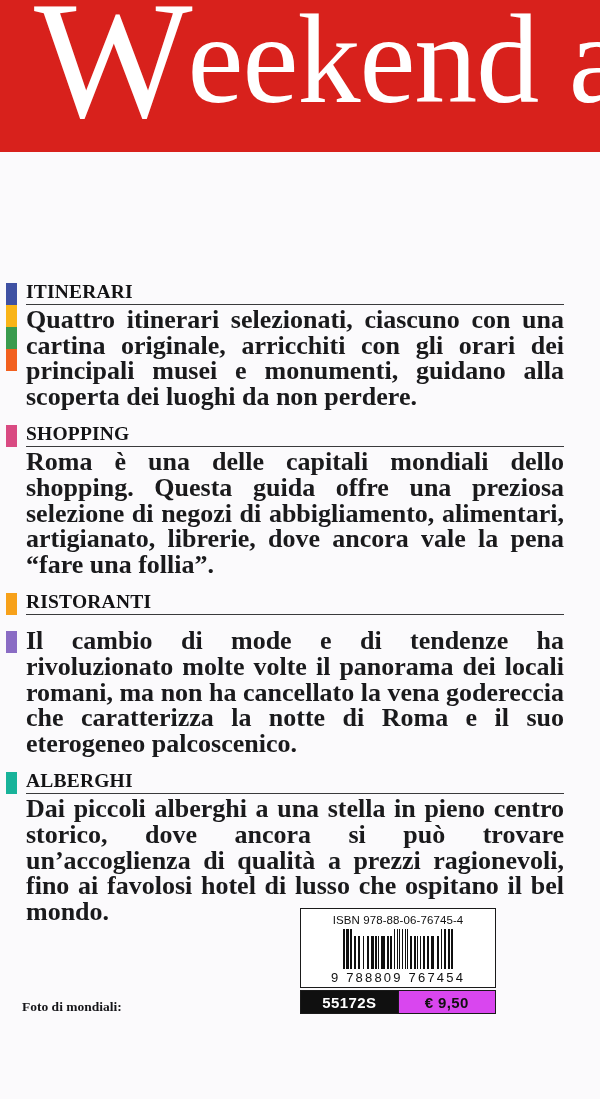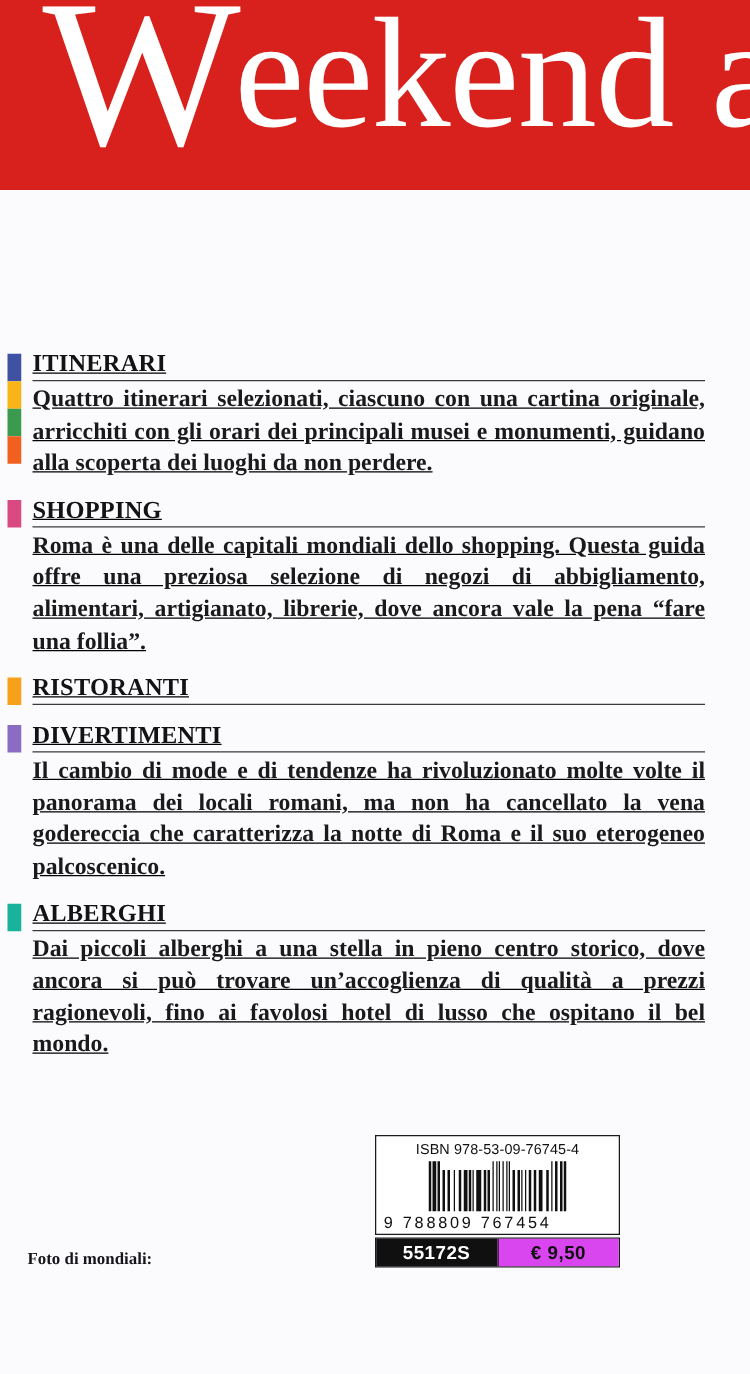--- a/index.html
+++ b/index.html
@@ -80,21 +80,20 @@
     position: absolute;
     left: 0;
     top: 128px;
     width: 600px;
   }
   .section {
     position: relative;
     padding-left: 26px;
     padding-right: 36px;
     margin-bottom: 13px;
-    text-decoration: underline;
   }
   .swatch-stack {
     position: absolute;
     left: 6px;
     top: 3px;
     width: 11px;
     display: flex;
     flex-direction: column;
   }
   .swatch {
@@ -109,21 +108,21 @@
     line-height: 23px;
     letter-spacing: 0.2px;
     color: #131315;
     border-bottom: 1.5px solid #3a3a3c;
     padding-bottom: 1px;
     margin-bottom: 2px;
   }
   .section-body {
     font-family: "Liberation Serif", serif;
     font-weight: bold;
-    font-size: 19px;
+    font-size: 26px;
     line-height: 25.6px;
     color: #1a1a1c;
     text-align: justify;
     text-justify: inter-word;
   }
 
   
   .credits {
     position: absolute;
     left: 22px;
@@ -166,21 +165,21 @@
   }
   .bars span {
     display: block;
     background: #101010;
   }
   .barcode-digits {
     font-family: "Liberation Sans", sans-serif;
     font-size: 13px;
     line-height: 15px;
     color: #111;
-    text-align: left;
+    text-align: center;
     letter-spacing: 2.2px;
     margin-top: 1px;
     white-space: nowrap;
   }
   .price-row {
     display: flex;
     margin-top: 2px;
     border: 1.5px solid #1a1a1a;
     height: 24px;
     box-sizing: border-box;
@@ -248,41 +247,40 @@
         <div class="swatch-stack">
           <span class="swatch" style="background:#f7a11a"></span>
         </div>
         <div class="section-heading">RISTORANTI</div>
       </div>
 
       <div class="section">
         <div class="swatch-stack">
           <span class="swatch" style="background:#8a6cc4"></span>
         </div>
-        <div class="section-heading">DIVERTIMENTI</div>
         <div class="section-body">Il cambio di mode e di tendenze ha rivoluzionato molte volte il pano­rama dei locali romani, ma non ha cancellato la vena godereccia che caratterizza la notte di Roma e il suo eterogeneo palcoscenico.</div>
       </div>
 
       <div class="section">
         <div class="swatch-stack">
           <span class="swatch" style="background:#18b39a"></span>
         </div>
         <div class="section-heading">ALBERGHI</div>
         <div class="section-body">Dai piccoli alberghi a una stella in pieno centro storico, dove ancora si può trovare un’accoglienza di qualità a prezzi ragionevoli, fino ai favolosi hotel di lusso che ospitano il bel mondo.</div>
       </div>
 
     </div>
 
     <div class="credits">
       <div>Foto di mondiali:</div>
     </div>
 
     <div class="barcode-block">
       <div class="barcode-panel">
-        <div class="isbn-text">ISBN 978-53-09-76745-4</div>
+        <div class="isbn-text">ISBN 978-88-06-76745-4</div>
         <div class="bars">
             <span style="width: 1.5px; height: 40px; background: rgb(16, 16, 16);"></span>
             <span style="width: 1.5px; height: 40px; background: transparent;"></span>
             <span style="width: 1.5px; height: 40px; background: rgb(16, 16, 16);"></span>
             <span style="width: 1.8px; height: 40px; background: rgb(16, 16, 16);"></span>
             <span style="width: 1px; height: 40px; background: transparent;"></span>
             <span style="width: 1.8px; height: 40px; background: rgb(16, 16, 16);"></span>
             <span style="width: 1.8px; height: 40px; background: transparent;"></span>
             <span style="width: 1.8px; height: 33px; background: rgb(16, 16, 16);"></span>
             <span style="width: 1.8px; height: 33px; background: transparent;"></span>

